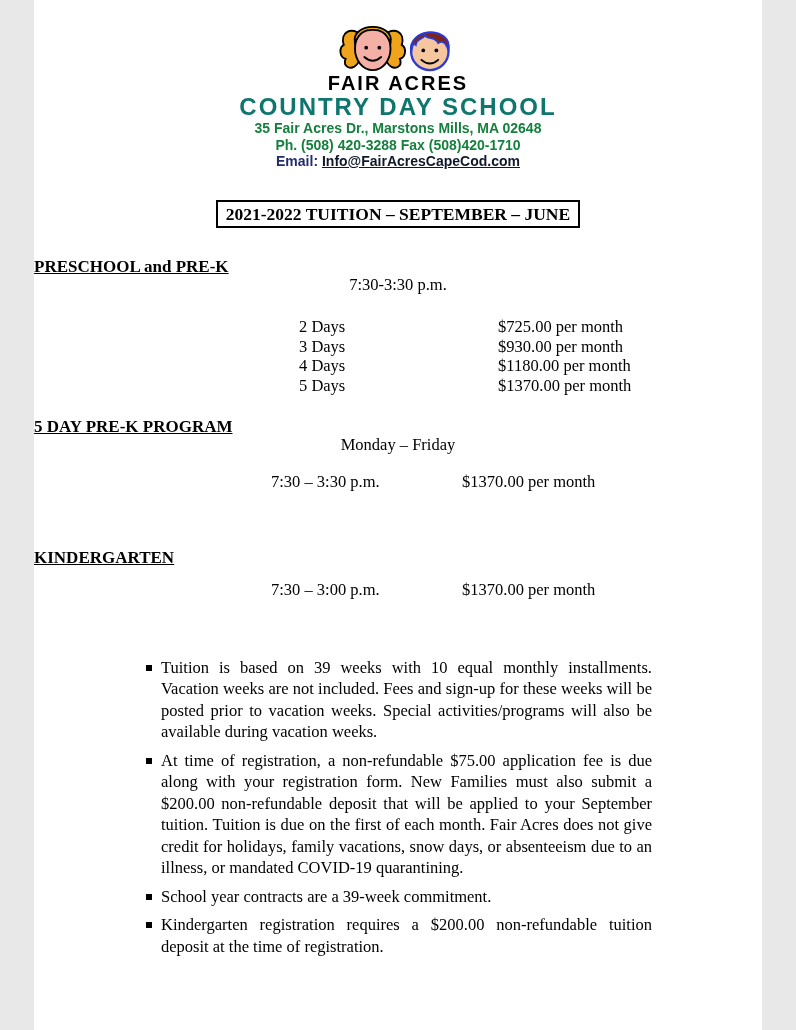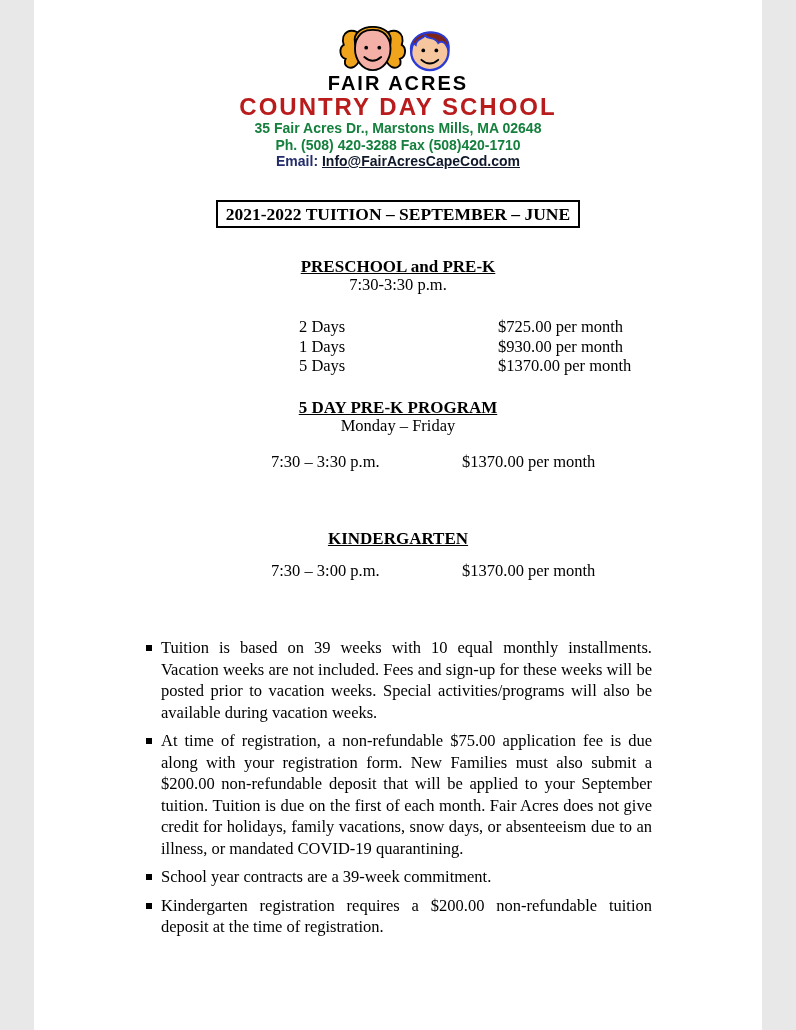--- a/index.html
+++ b/index.html
@@ -10,38 +10,38 @@
   }
   
   .letterhead { text-align: center; padding-top: 14px; }
   .logo-wrap { height: 58px; }
   .school-name-1 {
     font-family: "Liberation Sans", sans-serif; font-weight: bold;
     font-size: 20px; line-height: 22px; letter-spacing: 2px; color: #000;
   }
   .school-name-2 {
     font-family: "Liberation Sans", sans-serif; font-weight: bold;
-    font-size: 24px; line-height: 26px; letter-spacing: 2px; color: #b91c1c;
+    font-size: 24px; line-height: 26px; letter-spacing: 2px; color: #0f766e;
   }
   .lh-line {
     font-family: "Liberation Sans", sans-serif; font-weight: bold;
     font-size: 14px; line-height: 16.5px; color: #15803d;
   }
   .email-line { font-family: "Liberation Sans", sans-serif; font-weight: bold;
     font-size: 14px; line-height: 16.5px; color: #232d6b; }
   .email-line a { color: #0f172a; text-decoration: underline; cursor: pointer; }
   
   .banner-row { text-align: center; margin-top: 30px; }
   .title-banner {
     display: inline-block; border: 2px solid #000; padding: 2px 8px;
     font-weight: bold; font-size: 17.5px; line-height: 20px;
   }
   
   .sec-heading {
-    text-align: center; font-weight: bold; font-size: 17px; line-height: 18px;
+    text-align: left; font-weight: bold; font-size: 17px; line-height: 18px;
     text-decoration: underline;
   }
   .sec-sub { text-align: center; font-size: 16.5px; line-height: 18.5px; }
   .h-preschool { margin-top: 30px; }
   .table-preschool { margin-top: 23px; }
   .t-row { display: flex; font-size: 16.5px; line-height: 19.5px; }
   .table-preschool .t-row { padding-left: 265px; gap: 46px; }
   .table-preschool .t-label { width: 153px; }
   .h-fiveday { margin-top: 23px; }
   .row-fiveday { margin-top: 17px; }
@@ -104,22 +104,26 @@
 
   <div>
     <div class="sec-heading h-preschool">PRESCHOOL and PRE-K</div>
     <div class="sec-sub">7:30-3:30 p.m.</div>
     <div class="table-preschool">
       <div class="t-row">
         <span class="t-label">2 Days</span>
         <span class="t-value">$725.00 per month</span>
       </div>
       <div class="t-row">
-        <span class="t-label">1 Days</span>
+        <span class="t-label">3 Days</span>
         <span class="t-value">$930.00 per month</span>
+      </div>
+      <div class="t-row">
+        <span class="t-label">4 Days</span>
+        <span class="t-value">$1180.00 per month</span>
       </div>
       <div class="t-row">
         <span class="t-label">5 Days</span>
         <span class="t-value">$1370.00 per month</span>
       </div>
     </div>
   </div>
 
   <div>
     <div class="sec-heading h-fiveday">5 DAY PRE-K PROGRAM</div>

